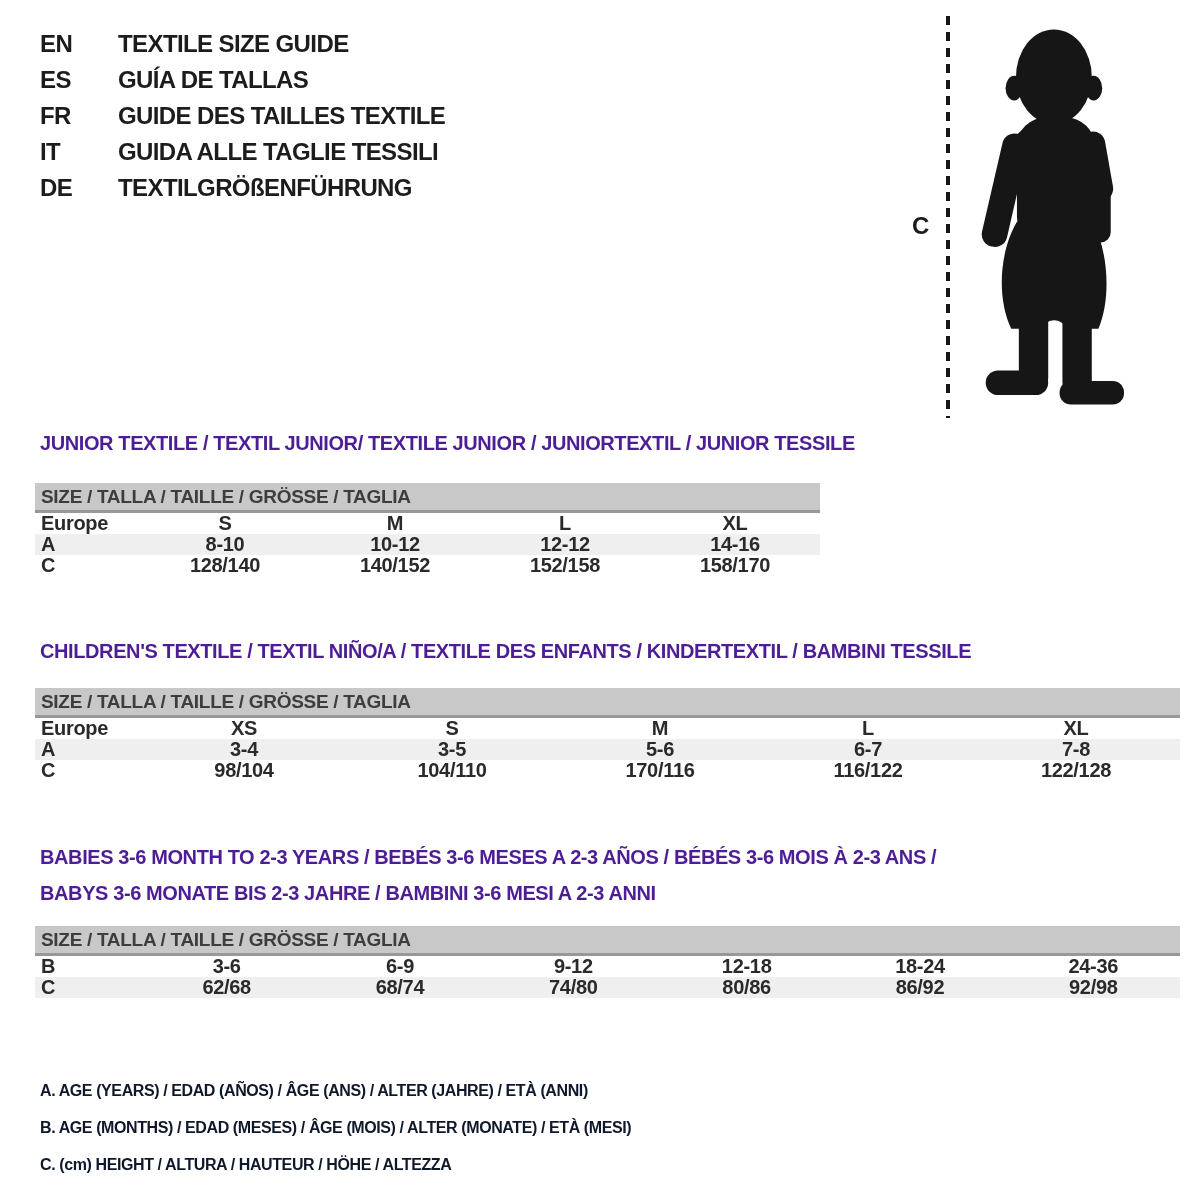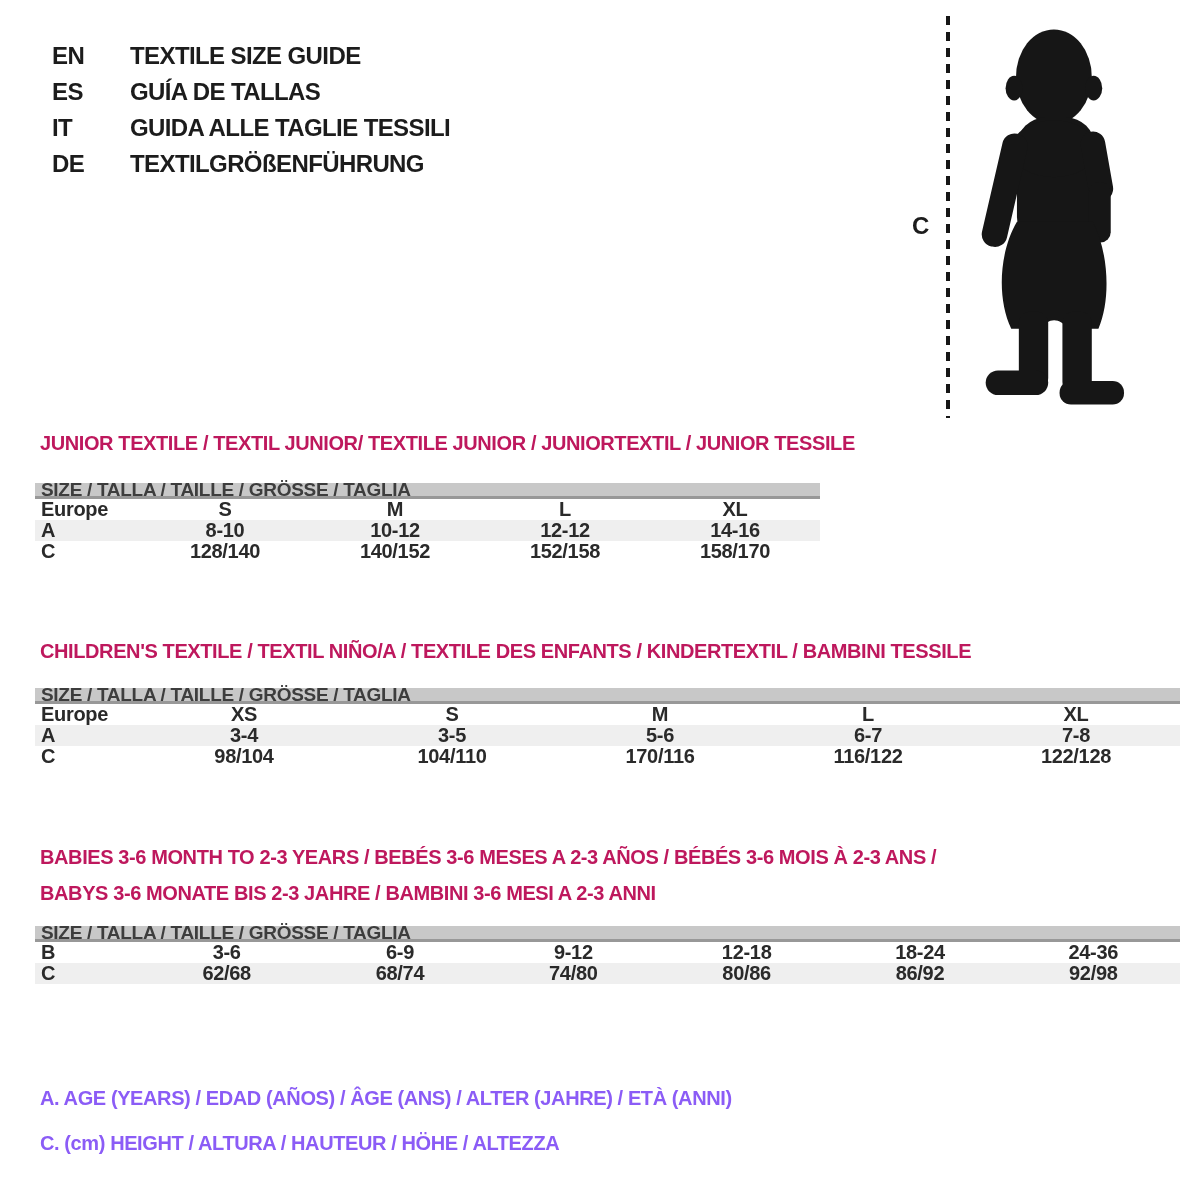--- a/index.html
+++ b/index.html
@@ -6,21 +6,21 @@
   html, body { width: 1200px; height: 1200px; }
   body {
     position: relative;
     background: #ffffff;
     font-family: "Liberation Sans", "DejaVu Sans", sans-serif;
     color: #1c1c1c;
     overflow: hidden;
   }
 
   
-  .langs { position: absolute; left: 40px; top: 38px; margin-left: 12px; }
+  .langs { position: absolute; left: 40px; top: 26px; }
   .lang-row { display: flex; height: 36px; align-items: center; }
   .lang-code, .lang-title {
     font-weight: 700; font-size: 24px; letter-spacing: -0.6px;
     font-stretch: condensed; white-space: nowrap;
   }
   .lang-code { width: 78px; }
 
   
   .figure-label {
     position: absolute; left: 912px; top: 212px;
@@ -29,55 +29,59 @@
   .dashed-line {
     position: absolute; left: 946px; top: 16px; width: 4px; height: 402px;
     background: repeating-linear-gradient(to bottom, #161616 0 9px, transparent 9px 16px);
   }
   .silhouette { position: absolute; left: 962px; top: 18px; width: 180px; height: 398px; }
 
   
   .section-title {
     position: absolute; left: 40px;
     font-size: 20px; font-weight: 700; letter-spacing: -0.4px;
-    font-stretch: condensed; white-space: nowrap; color: #be185d;
+    font-stretch: condensed; white-space: nowrap; color: #4c1d95;
   }
 
   
   .tbl { position: absolute; left: 35px; }
   .tbl-bar {
-    height: 16px; background: #c8c8c8; border-bottom: 3px solid #989898;
+    height: 30px; background: #c8c8c8; border-bottom: 3px solid #989898;
     font-size: 19px; font-weight: 700; letter-spacing: -0.3px; color: #3d3d3d;
     display: flex; align-items: center; padding-left: 6px;
     font-stretch: condensed; white-space: nowrap;
   }
   .tbl-row { display: flex; align-items: center; height: 21px; font-size: 20px; font-weight: 700; letter-spacing: -0.3px; font-stretch: condensed; color: #2a2a2a; }
   .tbl-row.shaded { background: #efefef; }
   .row-label { width: 105px; padding-left: 6px; }
   .cell { flex: 1; text-align: center; }
 
   
   .notes { position: absolute; left: 40px; top: 1072px; }
   .note-line {
     height: 37px; display: flex; align-items: center;
-    font-size: 20px; font-weight: 700; letter-spacing: -0.4px;
-    font-stretch: condensed; white-space: nowrap; color: #8b5cf6; margin-top: 8px;
+    font-size: 16px; font-weight: 700; letter-spacing: -0.4px;
+    font-stretch: condensed; white-space: nowrap; color: #0f172a;
   }
 </style>
 </head>
 <body>
 
 <div class="langs">
   <div class="lang-row">
     <span class="lang-code">EN</span>
     <span class="lang-title">TEXTILE SIZE GUIDE</span>
   </div>
   <div class="lang-row">
     <span class="lang-code">ES</span>
     <span class="lang-title">GUÍA DE TALLAS</span>
+  </div>
+  <div class="lang-row">
+    <span class="lang-code">FR</span>
+    <span class="lang-title">GUIDE DES TAILLES TEXTILE</span>
   </div>
   <div class="lang-row">
     <span class="lang-code">IT</span>
     <span class="lang-title">GUIDA ALLE TAGLIE TESSILI</span>
   </div>
   <div class="lang-row">
     <span class="lang-code">DE</span>
     <span class="lang-title">TEXTILGRÖßENFÜHRUNG</span>
   </div>
 </div>
@@ -176,14 +180,15 @@
     <span class="cell">68/74</span>
     <span class="cell">74/80</span>
     <span class="cell">80/86</span>
     <span class="cell">86/92</span>
     <span class="cell">92/98</span>
   </div>
 </div>
 
 <div class="notes">
   <div class="note-line">A. AGE (YEARS) / EDAD (AÑOS) / ÂGE (ANS) / ALTER (JAHRE) / ETÀ (ANNI)</div>
+  <div class="note-line">B. AGE (MONTHS) / EDAD (MESES) / ÂGE (MOIS) / ALTER (MONATE) / ETÀ (MESI)</div>
   <div class="note-line">C. (cm) HEIGHT / ALTURA / HAUTEUR / HÖHE / ALTEZZA</div>
 </div>
 
 </body></html>

